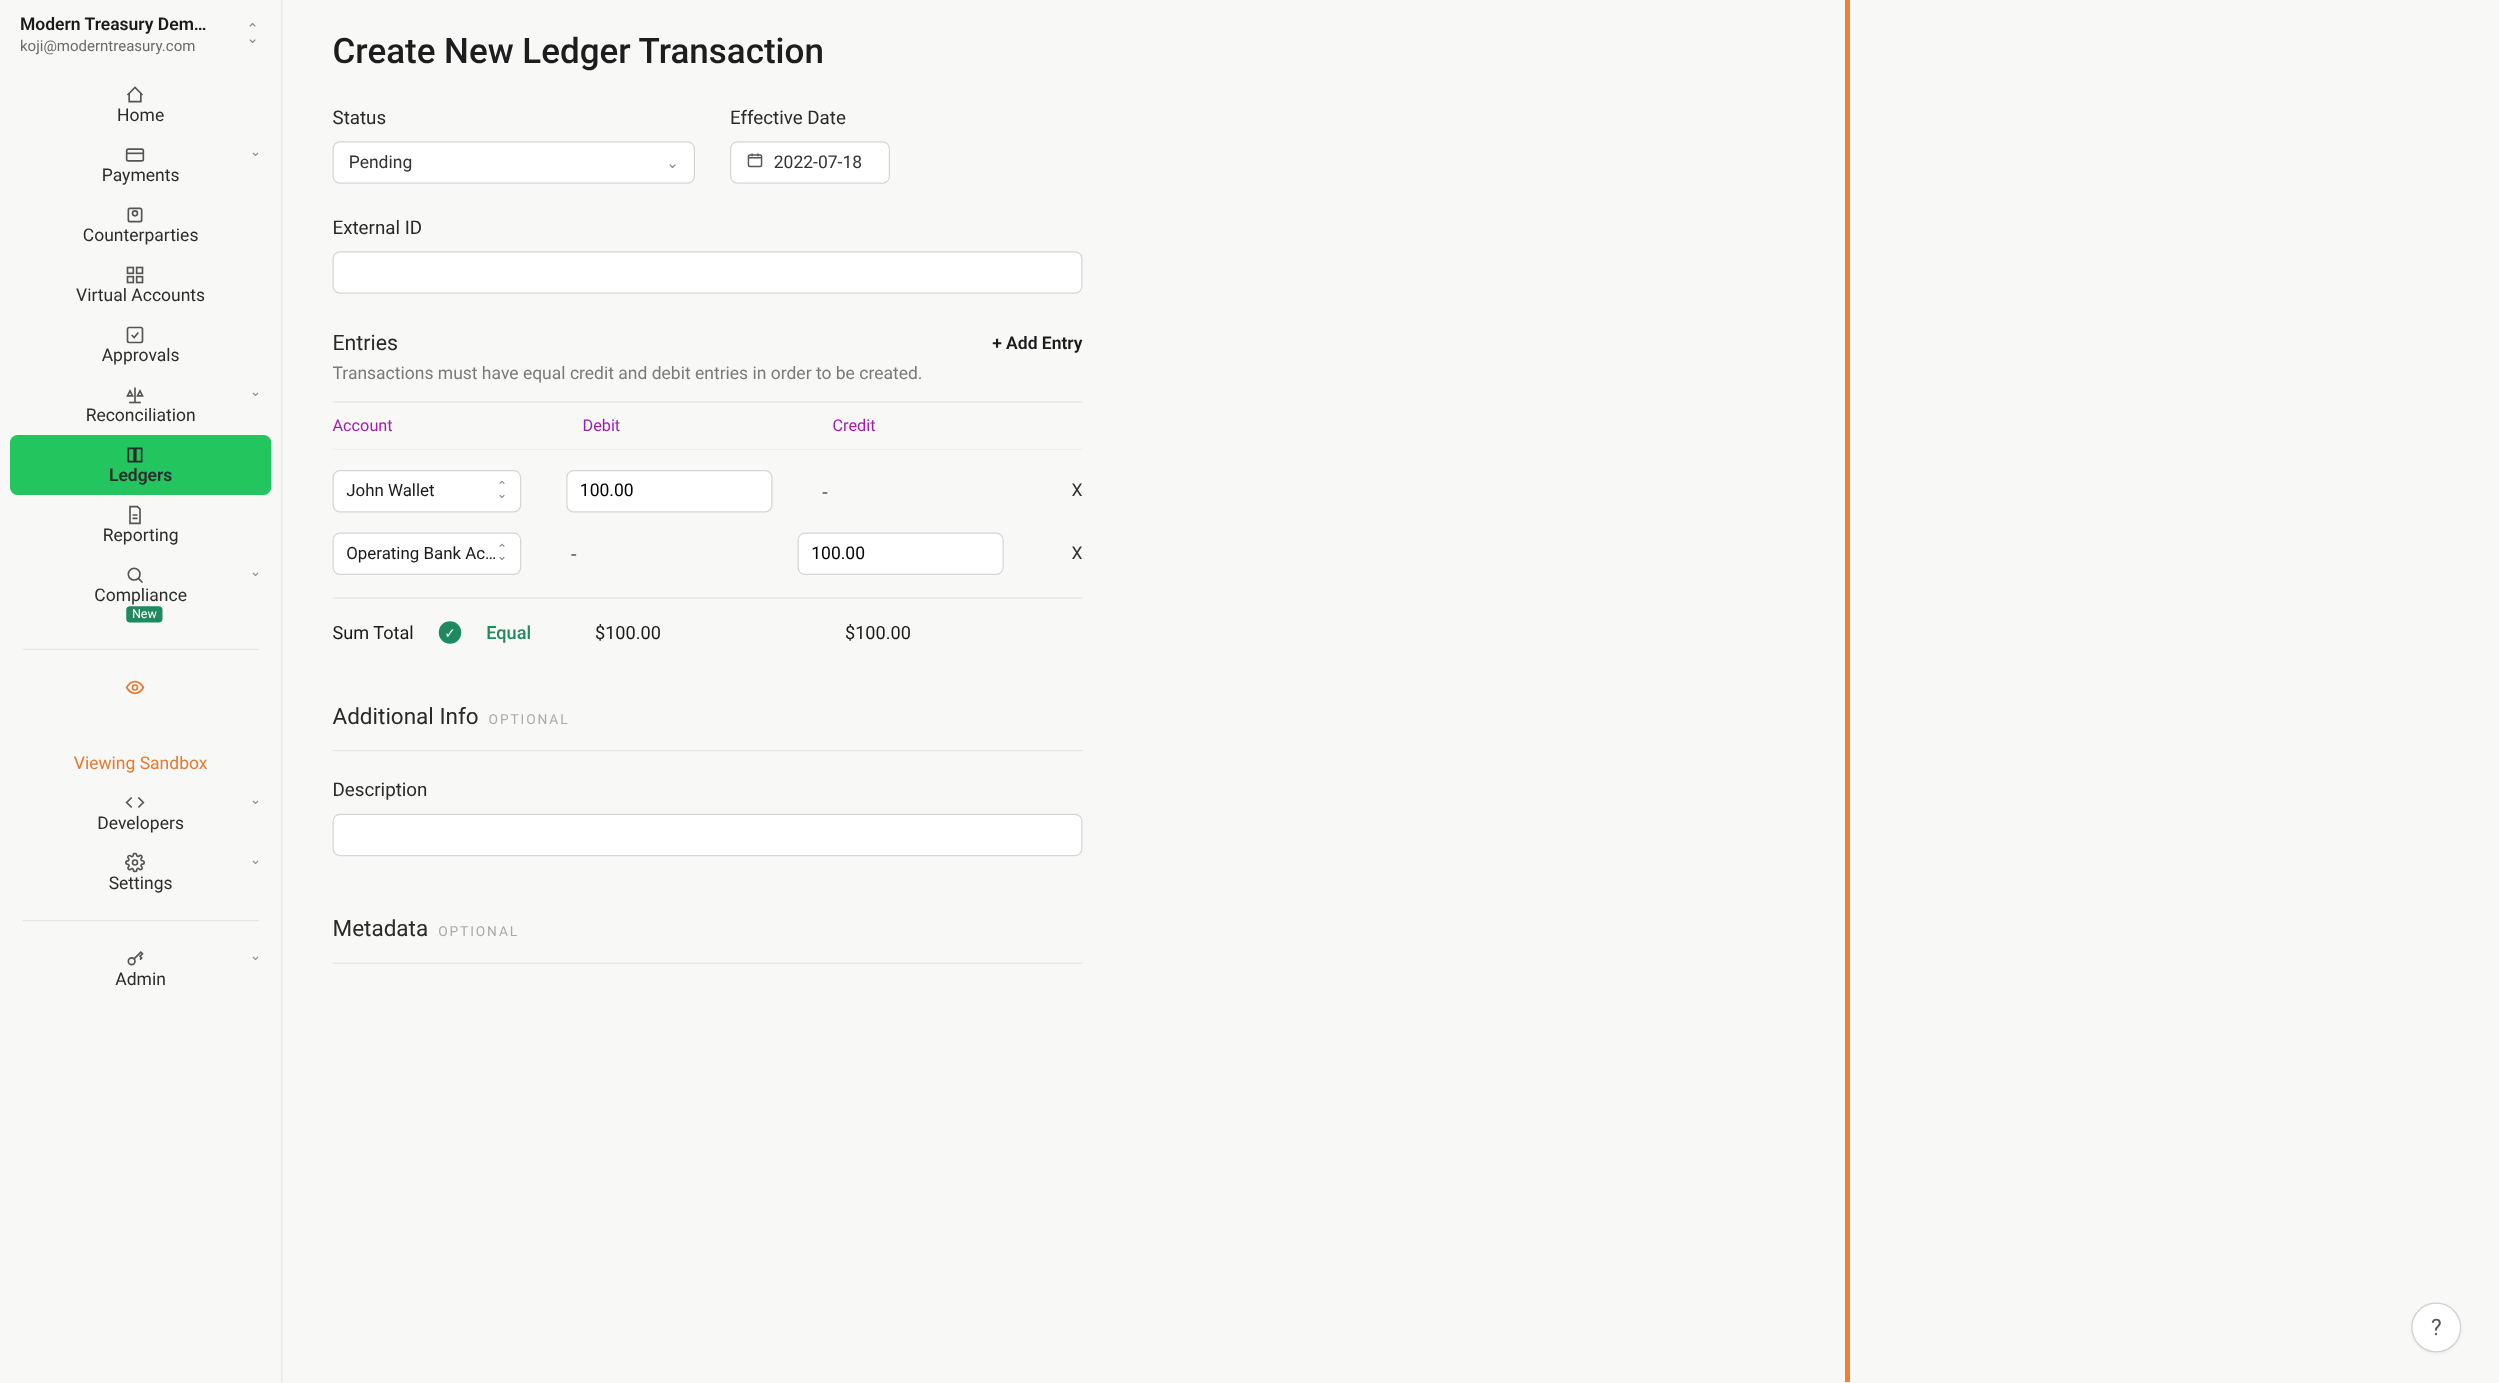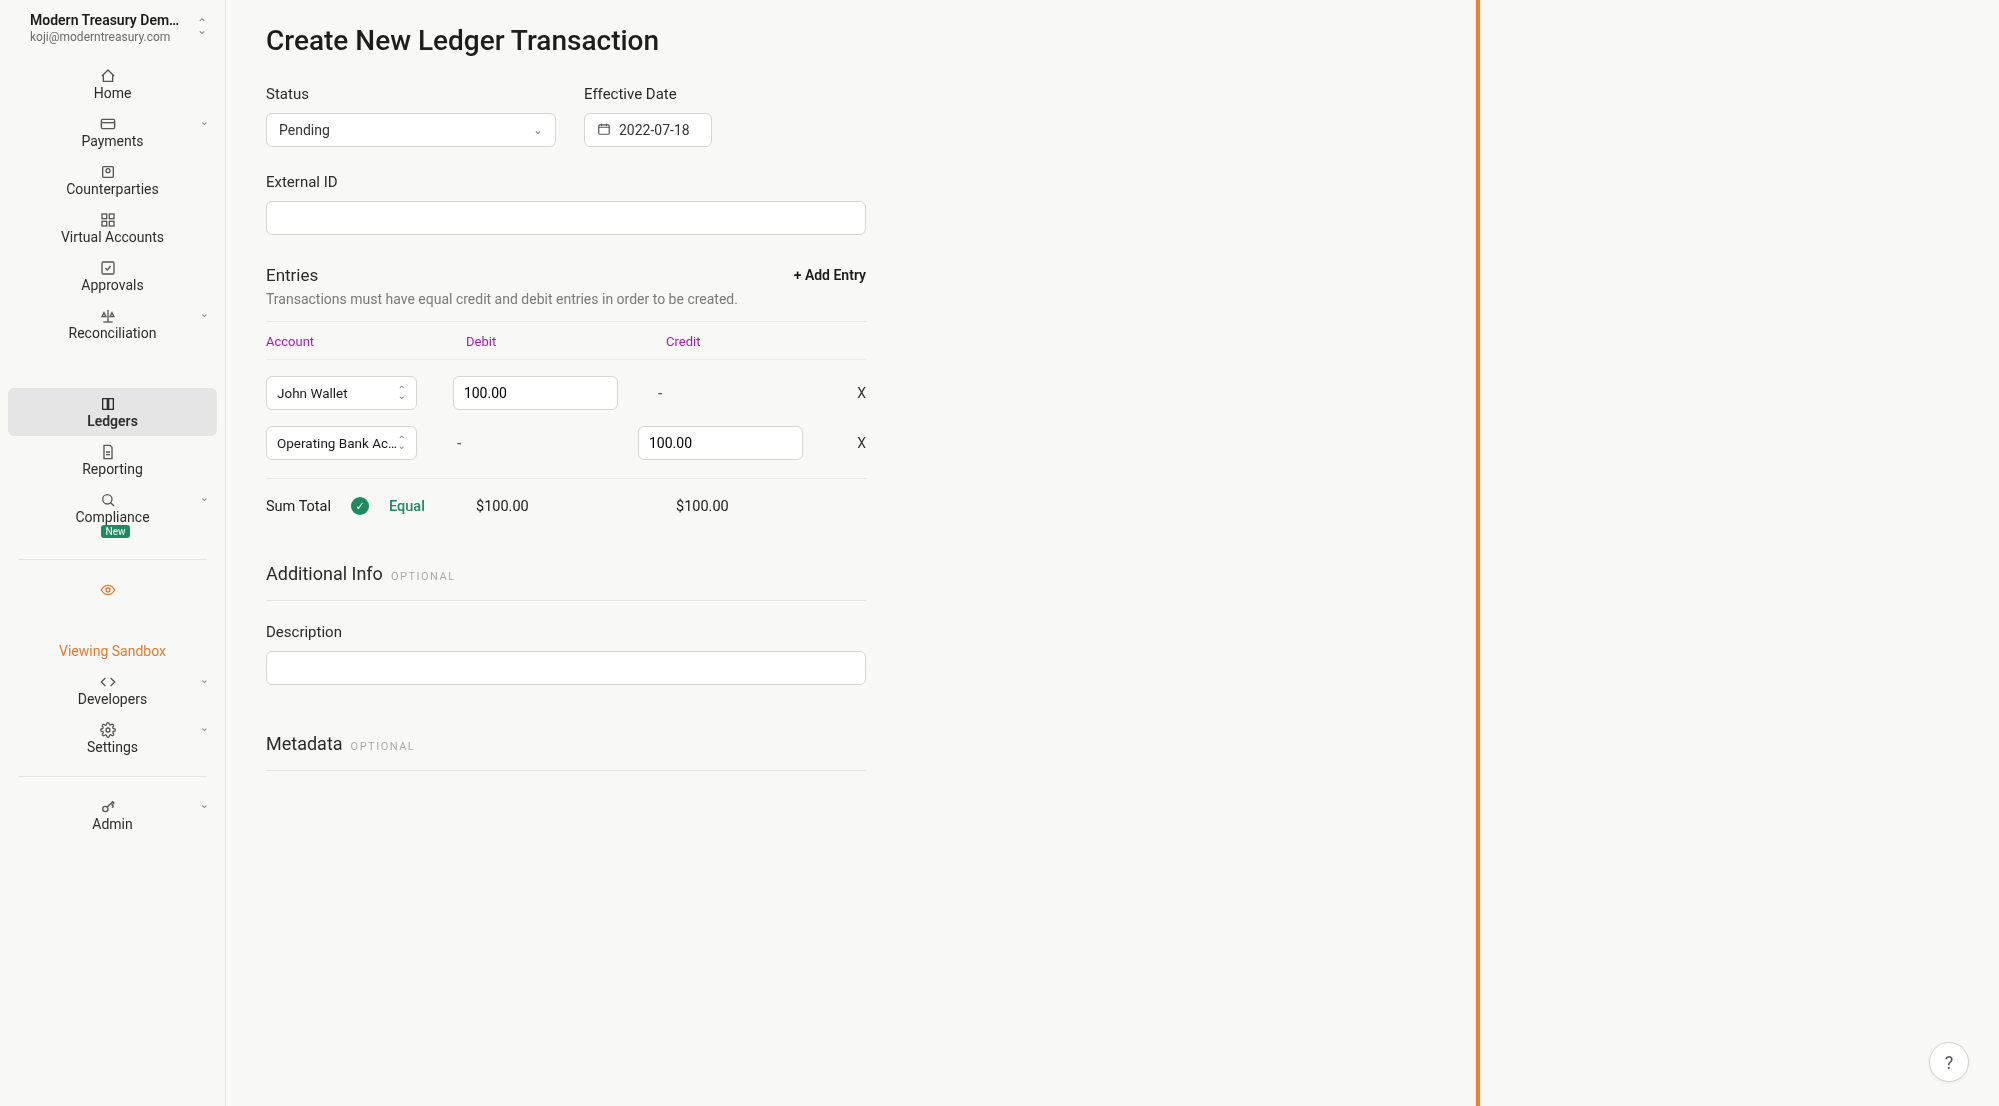--- a/index.html
+++ b/index.html
@@ -19,21 +19,20 @@
   background: #f8f8f7;
   border-right: 1px solid #e5e5e3;
   display: flex;
   flex-direction: column;
   padding: 8px 0;
   flex-shrink: 0;
 }
 .org-header {
   padding: 4px 16px 10px 16px;
   position: relative;
-  margin-left: 14px;
 }
 .org-name {
   font-weight: 600;
   font-size: 14px;
   white-space: nowrap;
   overflow: hidden;
   text-overflow: ellipsis;
   max-width: 170px;
 }
 .org-email {
@@ -53,21 +52,21 @@
 .nav-item {
   display: flex;
   align-items: center;
   padding: 7px 10px;
   border-radius: 6px;
   cursor: pointer;
   color: #2c2c2c;
   position: relative;
   flex-direction: column;
 }
-.nav-item.active { background: #e5e5e5; font-weight: 600; margin-top: 40px; }
+.nav-item.active { background: #22c55e; font-weight: 600; }
 .nav-item .icon {
   width: 18px;
   height: 18px;
   margin-right: 10px;
   color: #555;
   display: inline-flex;
   align-items: center;
   justify-content: center;
   font-size: 14px;
 }

